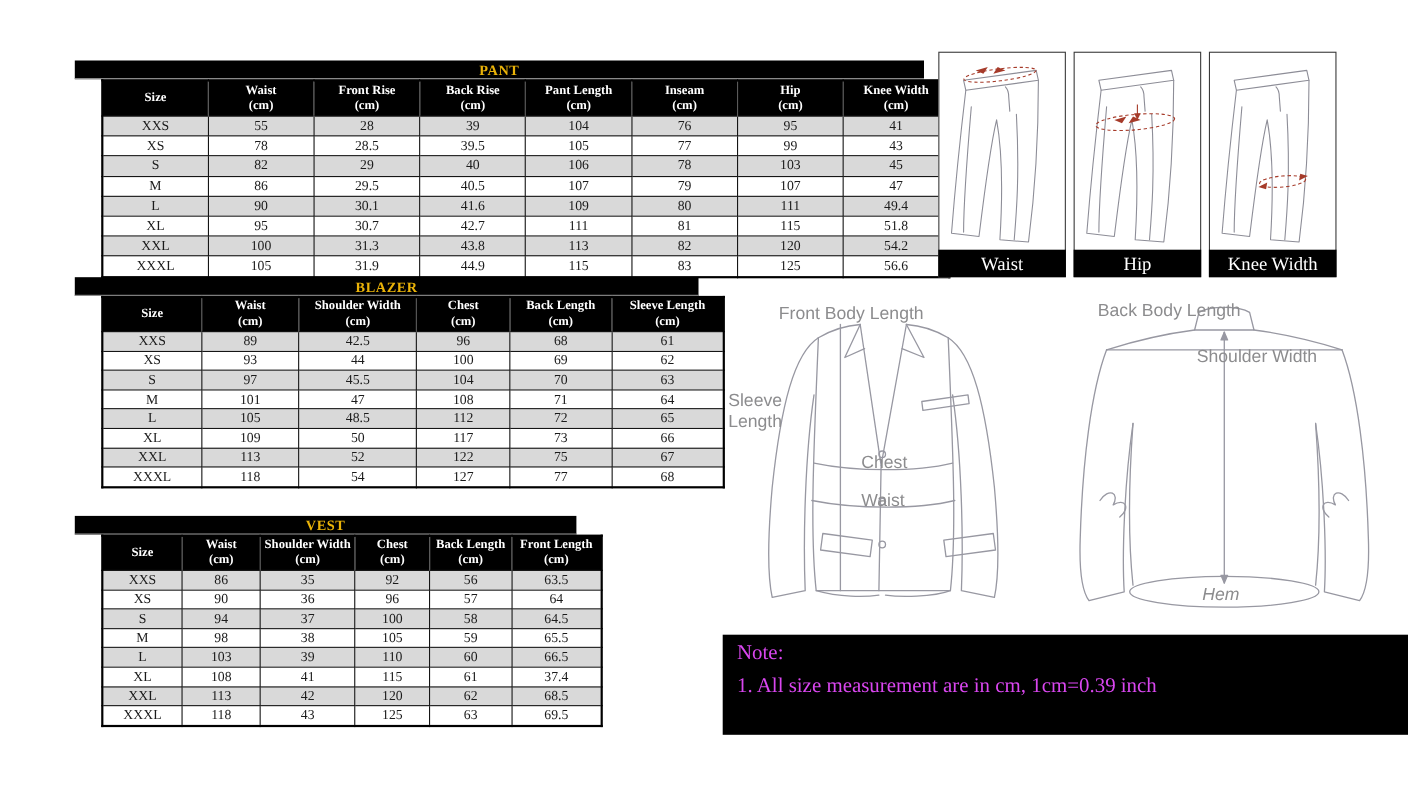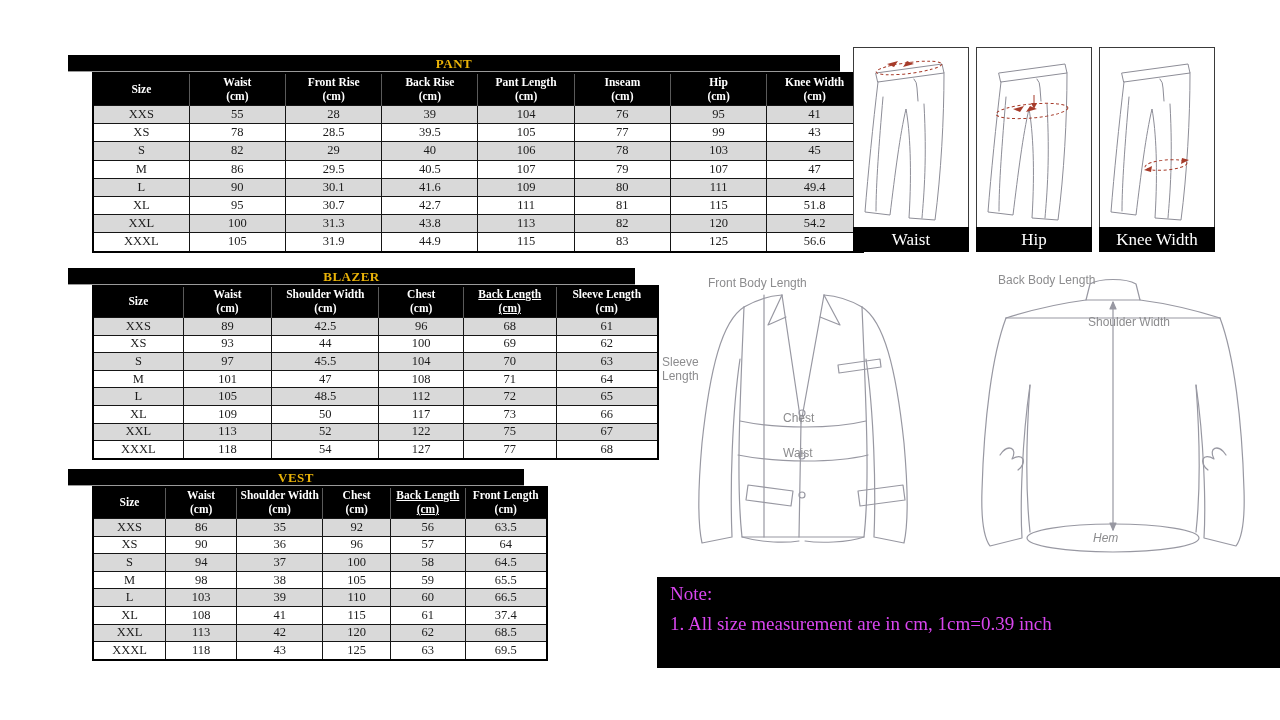--- a/index.html
+++ b/index.html
@@ -21,35 +21,35 @@
   .tblwrap tr.alt td{background:#d9d9d9;}
   .t-pant th{height:29px;}
   .t-pant td{height:17.2px;}
   .t-bv th{height:28px;}
   .t-bv td{height:16.6px;}
   .t-pant th:nth-child(1){width:12.3%;}
   .t-bv th:nth-child(1){width:15.9%;}
   .t-bv th:nth-child(2){width:15.7%;}
   .t-bv th:nth-child(3){width:19%;}
   .t-bv th:nth-child(4){width:15%;}
-  .t-bv th:nth-child(5){width:16.4%;text-decoration:underline;}
+  .t-bv th:nth-child(5){width:16.4%;}
   .t-bv th:nth-child(6){width:18%;}
 
   
   .pantbox{position:absolute;width:116px;height:205px;border:1px solid #3a3a3a;background:#fff;
            box-sizing:border-box;}
   .pantbox svg{position:absolute;left:0;top:1px;}
   .plabel{position:absolute;left:-1px;right:-1px;bottom:-1px;height:25px;background:#000;color:#fff;
           text-align:center;font-size:17px;line-height:25px;font-family:"Liberation Serif",serif;}
 
   
   .jacket-area{position:absolute;left:650px;top:265px;width:630px;height:308px;}
   .jacket-area svg{position:absolute;}
   .jlabel{position:absolute;color:#8c8c8e;font-family:"Liberation Sans",sans-serif;
-          font-size:12px;line-height:1.2;white-space:nowrap;}
+          font-size:16px;line-height:1.2;white-space:nowrap;}
   .jlabel.wrap{white-space:normal;width:64px;}
 
   
   .notebox{position:absolute;left:657px;top:577px;width:669px;height:91px;background:#000;
            color:#d946ef;box-sizing:border-box;padding:4px 13px 0 13px;}
   .notebox .nt{font-size:19px;margin-top:2px;}
   .notebox .nl{font-size:19px;margin-top:8px;}
 </style>
 </head>
 <body>
@@ -172,21 +172,21 @@
             <td>44.9</td>
             <td>115</td>
             <td>83</td>
             <td>125</td>
             <td>56.6</td>
           </tr>
         </tbody>
       </table>
   </div>
 
-  <div class="tblwrap" style="left:68px;top:268px;width:567px;">
+  <div class="tblwrap" style="left:68px;top:252px;width:567px;">
     <div class="tbl-title">BLAZER</div>
     <table class="t-bv">
         <thead>
           <tr>
             <th>
               <div>Size</div>
             </th>
             <th>
               <div>Waist</div>
               <div>(cm)</div>

